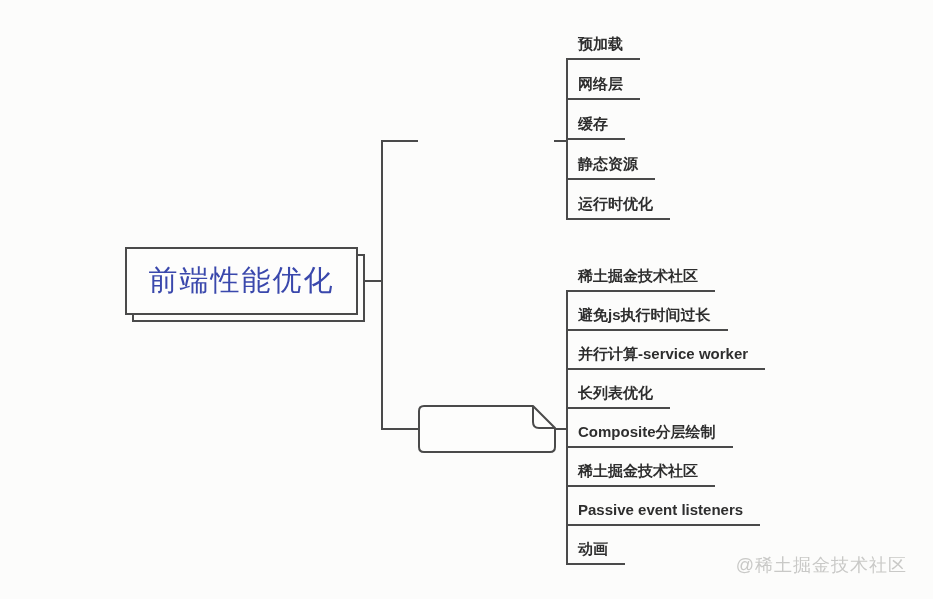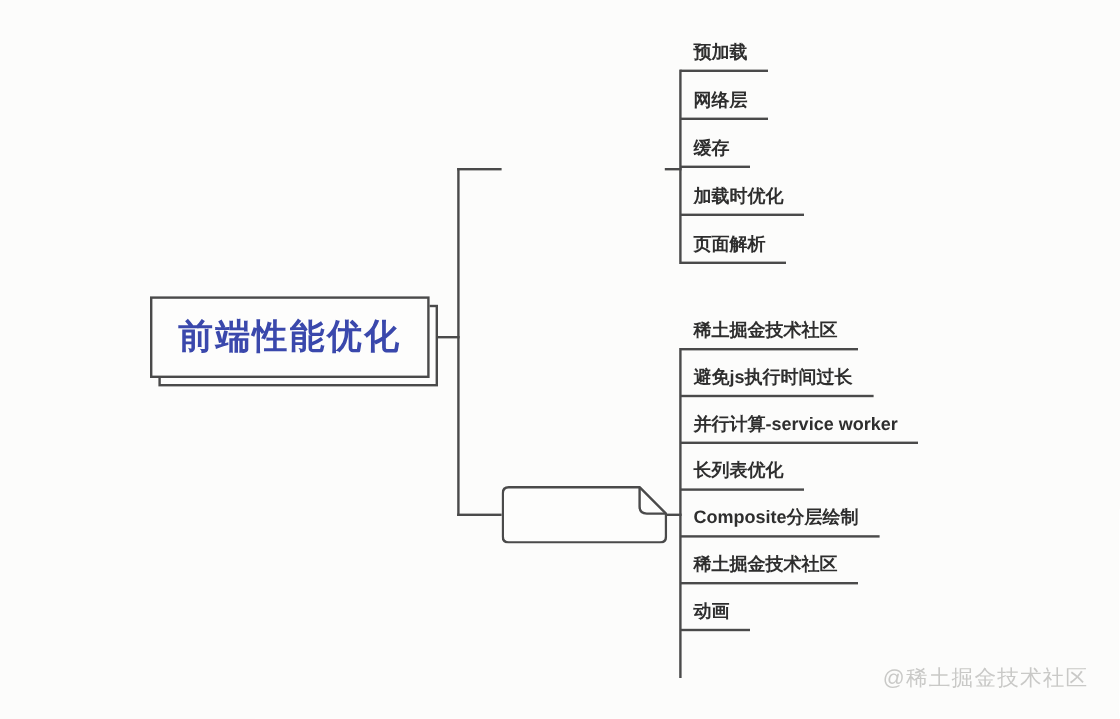--- a/index.html
+++ b/index.html
@@ -19,21 +19,21 @@
   .root-shadow{
     position:absolute;left:132px;top:254px;width:233px;height:68px;
     background:#fdfdfc;border:2px solid #4a4a4a;box-sizing:border-box;
   }
   .root-box{
     position:absolute;left:125px;top:247px;width:233px;height:68px;
     background:#fdfdfc;border:2px solid #4a4a4a;box-sizing:border-box;
     display:flex;align-items:center;justify-content:center;
   }
   .root-label{
-    font-size:29px;font-weight:700;letter-spacing:2px;color:#3a48ac;
+    font-size:29px;font-weight:400;letter-spacing:2px;color:#3a48ac;
     white-space:nowrap;
   }
 
   
   .branch{position:absolute;width:138px;height:48px;}
   .branch svg{position:absolute;left:0;top:0;}
   .branch-label{
     position:absolute;left:0;top:0;width:122px;height:48px;
     display:flex;align-items:center;justify-content:center;
     font-size:18px;font-weight:700;letter-spacing:1px;color:#2e2e2e;
@@ -85,29 +85,30 @@
     <svg width="138" height="48" viewBox="0 0 138 48">
       <path d="M1,6 Q1,1 6,1 H115 L137,23 V42 Q137,47 132,47 H6 Q1,47 1,42 Z" fill="#fdfdfc" stroke="#4a4a4a" stroke-width="2" stroke-linejoin="round"></path>
       <path d="M115,1 V17 Q115,23 121,23 H137" fill="none" stroke="#4a4a4a" stroke-width="2" stroke-linejoin="round"></path>
     </svg>
   </div>
 
   <div class="leafcol" style="left:567px;top:20px">
     <div class="leaf h40">预加载</div>
     <div class="leaf h40">网络层</div>
     <div class="leaf h40">缓存</div>
-    <div class="leaf h40">加载时优化</div>
-    <div class="leaf h40">页面解析</div>
+    <div class="leaf h40">静态资源</div>
+    <div class="leaf h40">运行时优化</div>
   </div>
 
   <div class="leafcol" style="left:567px;top:253px">
     <div class="leaf h39">稀土掘金技术社区</div>
     <div class="leaf h39">避免js执行时间过长</div>
     <div class="leaf h39">并行计算-service worker</div>
     <div class="leaf h39">长列表优化</div>
     <div class="leaf h39">Composite分层绘制</div>
     <div class="leaf h39">稀土掘金技术社区</div>
+    <div class="leaf h39">Passive event listeners</div>
     <div class="leaf h39">动画</div>
   </div>
 
   <div class="watermark">@稀土掘金技术社区</div>
 
 </div>
 
 </body></html>

